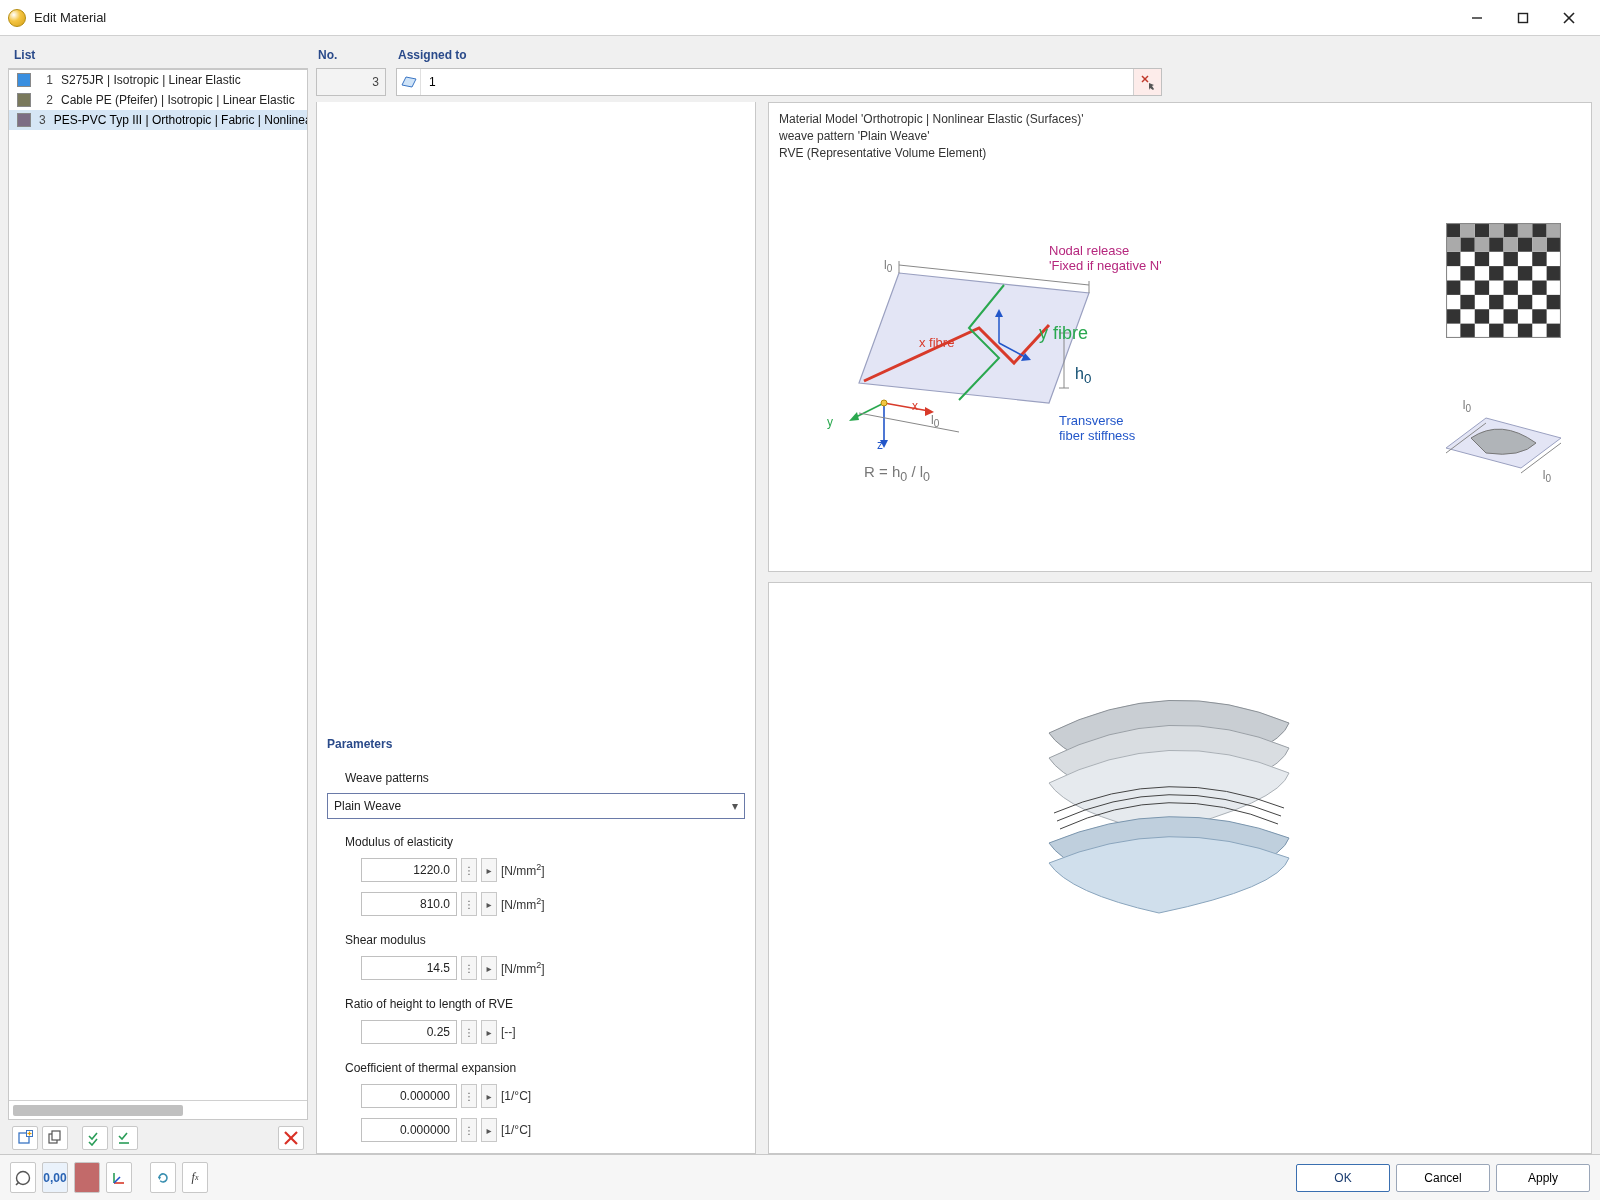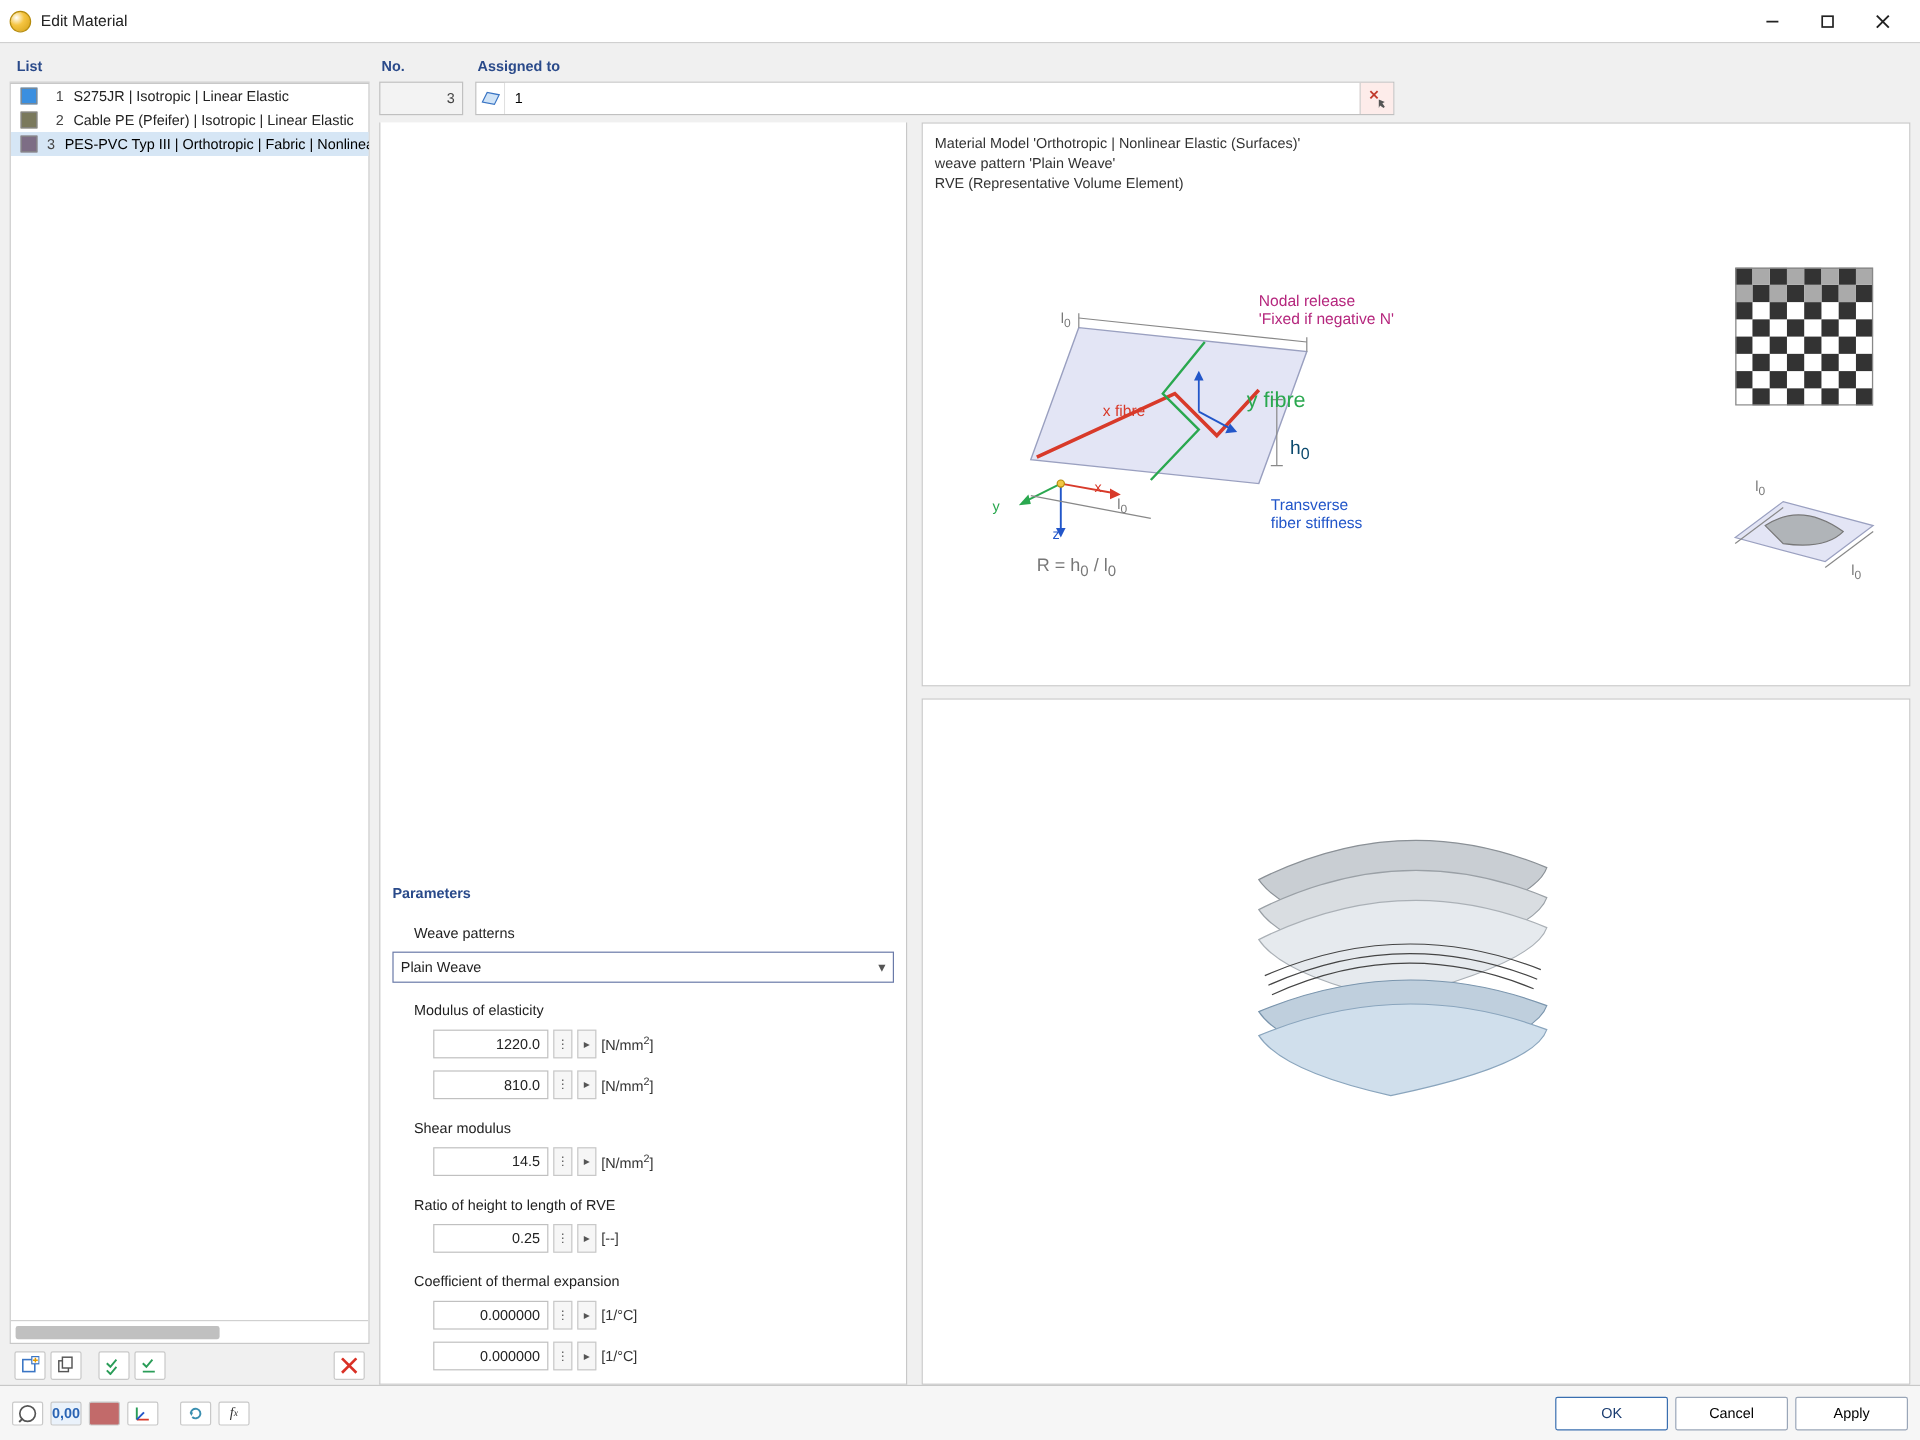--- a/index.html
+++ b/index.html
@@ -260,21 +260,21 @@
 .dlg-btn {
   min-width: 94px; height: 28px;
   border: 1px solid #9aa6b8;
   background: #fff;
   border-radius: 2px;
   font: inherit;
   padding: 0 14px;
 }
 .dlg-btn.primary { border-color:#3a6fb0; color:#1a3c70; }
 .icon-square {
-  width: 26px; height: 20px;
+  width: 26px; height: 31px;
   border: 1px solid #c8c8c8;
   background: #fff;
   display:flex; align-items:center; justify-content:center;
   border-radius:2px;
 }
 
 
 .diagram-svg { position:absolute; }
 </style>
 </head>

